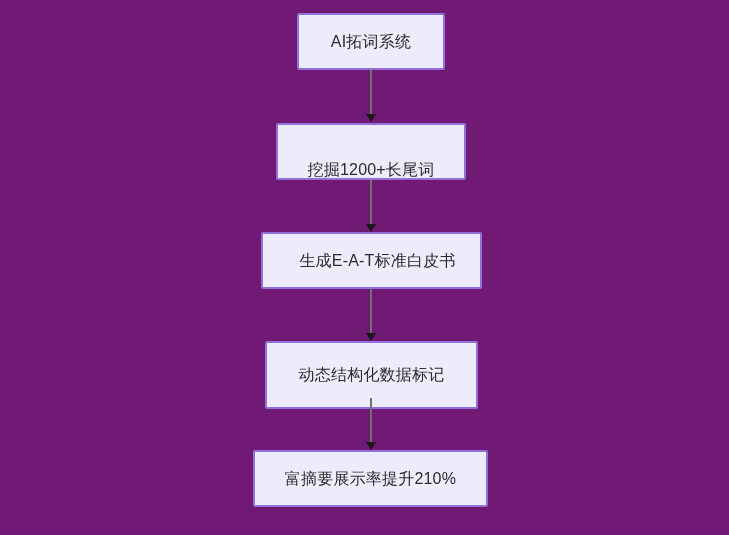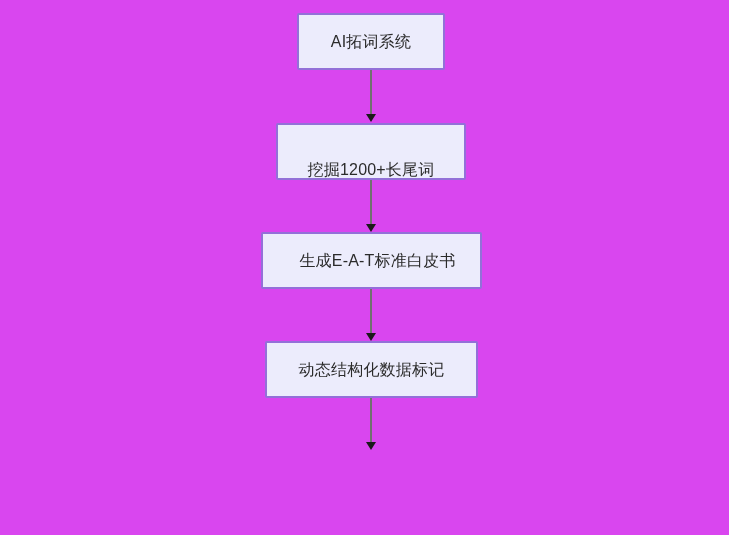--- a/index.html
+++ b/index.html
@@ -10,21 +10,21 @@
     width: 729px;
     height: 535px;
     background: #f8f8f8;
     font-family: "Liberation Sans", "DejaVu Sans", sans-serif;
     overflow: hidden;
   }
   #flowchart-canvas {
     position: relative;
     width: 729px;
     height: 535px;
-    background: #d946ef;
+    background: #701a75;
   }
   .node {
     position: absolute;
     box-sizing: border-box;
     background: #ececfc;
     border: 2px solid #9370d8;
     border-radius: 2px;
     display: flex;
     align-items: center;
     justify-content: center;
@@ -83,23 +83,26 @@
 
   <div class="node" style="left:261px; top:232px; width:221px; height:57px;padding-left:12px;">
     <span class="node-label">生成E-A-T标准白皮书</span>
   </div>
 
   <div class="edge" style="left:370px; top:289px; height:52px;">
     <div class="edge-line" style="height:45px;"></div>
     <div class="edge-arrow" style="top:44px;"></div>
   </div>
 
-  <div class="node" style="left:265px; top:341px; width:213px; height:57px;">
+  <div class="node" style="left:265px; top:341px; width:213px; height:68px;">
     <span class="node-label">动态结构化数据标记</span>
   </div>
 
   <div class="edge" style="left:370px; top:398px; height:52px;">
     <div class="edge-line" style="height:45px;"></div>
     <div class="edge-arrow" style="top:44px;"></div>
   </div>
 
+  <div class="node" style="left:253px; top:450px; width:235px; height:57px;">
+    <span class="node-label">富摘要展示率提升210%</span>
+  </div>
 
 </div>
 
 </body></html>

